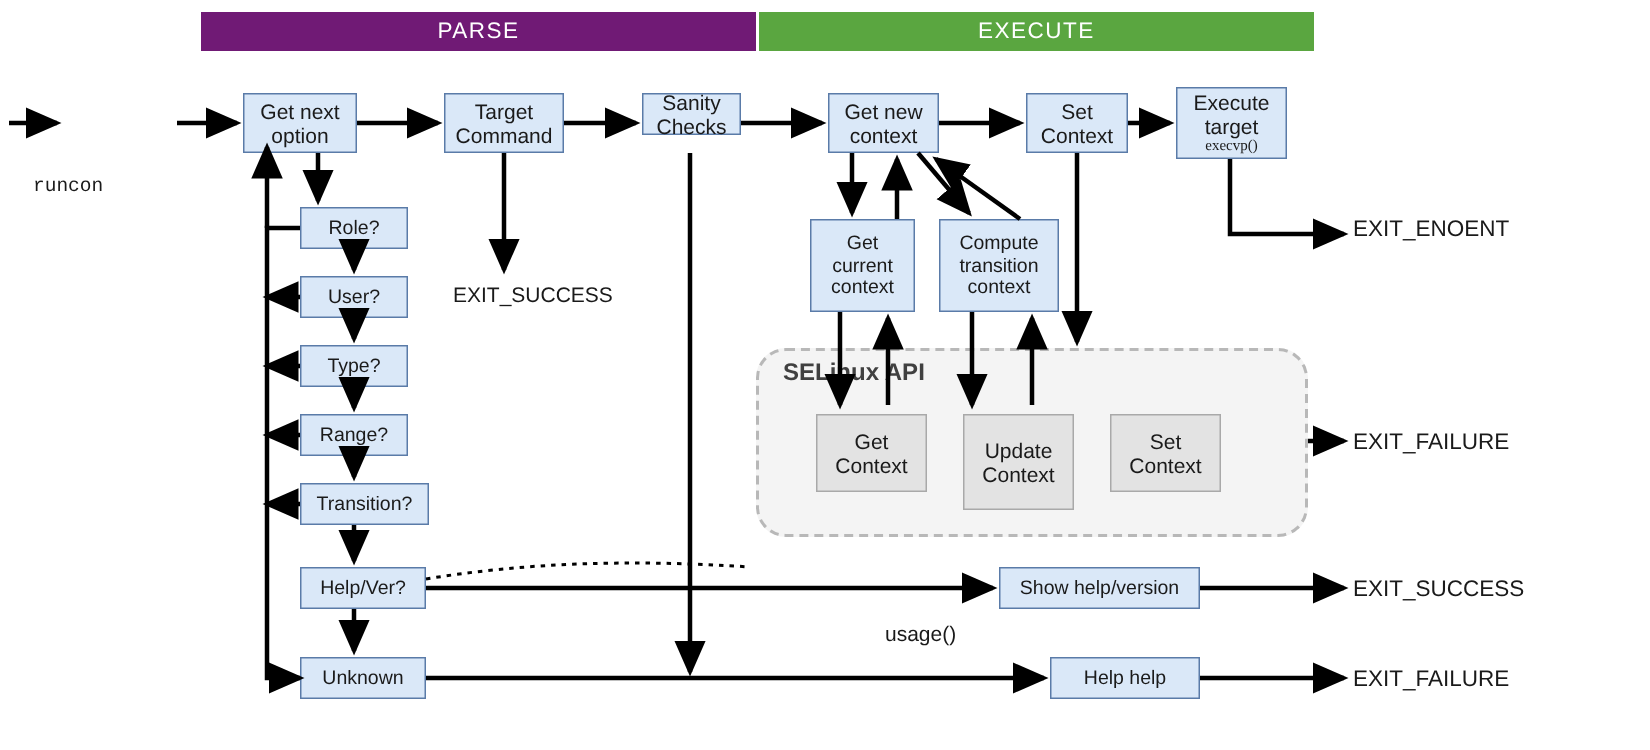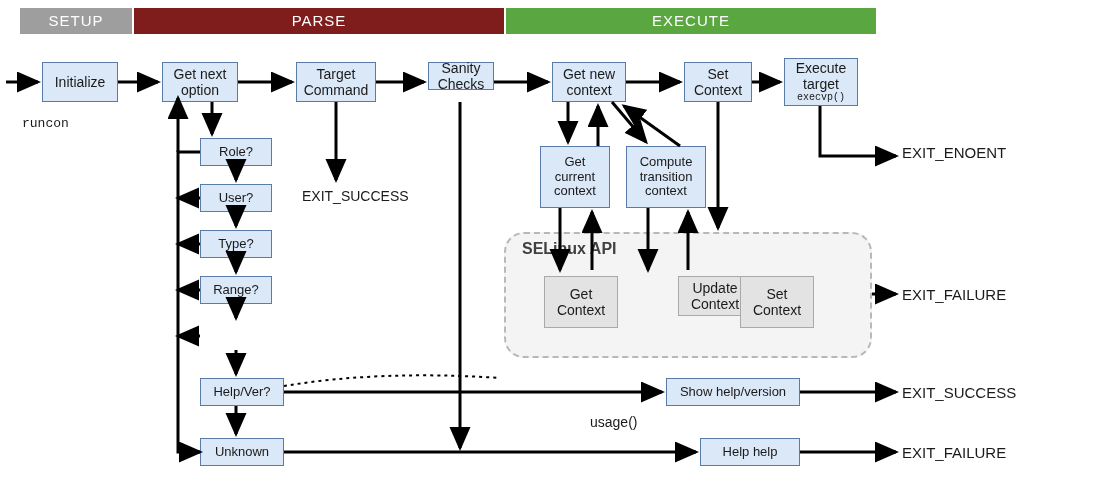--- a/index.html
+++ b/index.html
@@ -1,55 +1,51 @@
 <!DOCTYPE html>
 <html><head>
 <meta charset="utf-8">
 <style>
   html,body{margin:0;padding:0;font-family:"Segoe UI",Arial,sans-serif;font-size:14px;color:#1a1a1a;background:#fff}
   #stage{position:relative;width:1100px;height:500px}
   .phase{position:absolute;top:8px;height:26px;line-height:26px;text-align:center;color:#fff;font-size:15px;letter-spacing:1px}
   .phase.setup{background:#9e9e9e}
-  .phase.parse{background:#7f1d1d}
+  .phase.parse{background:#701a75}
   .phase.exec {background:#5aa640}
   .node{position:absolute;background:#dae8f8;border:1px solid #5a7ba8;text-align:center;display:flex;flex-direction:column;align-items:center;justify-content:center;font-size:14px;line-height:1.15;box-sizing:border-box;padding:2px 4px}
   .node.small{font-size:13px}
   .apiBox{position:absolute;border:2px dashed #b8b8b8;border-radius:20px;background:#f4f4f4;box-sizing:border-box}
   .apiTitle{position:absolute;font-weight:600;color:#404040;font-size:16px}
   .apiBtn{position:absolute;background:#e3e3e3;border:1px solid #a9a9a9;text-align:center;display:flex;align-items:center;justify-content:center;font-size:14px;line-height:1.15;box-sizing:border-box}
   .lbl{position:absolute;font-size:15px;white-space:nowrap}
   .mono{font-family:"Courier New",monospace}
   svg{position:absolute;left:0;top:0;width:1100px;height:500px;pointer-events:none}
-  .sub{font-family:Liberation Mono, monospace;font-size:10px}
+  .sub{font-family:Liberation Serif, serif;font-size:10px}
 </style>
 </head>
 <body>
 <div id="stage">
 
-<div class="phase setup" style="left:20px;width:112px">SETUP</div>
 <div class="phase parse" style="left:134px;width:370px">PARSE</div>
 <div class="phase exec" style="left:506px;width:370px">EXECUTE</div>
 
 <div class="lbl mono" style="left:22px;top:116px;font-size:13px">runcon</div>
 
 <div class="apiBox" style="left:504px;top:232px;width:368px;height:126px"></div>
 <div class="apiTitle" style="left:522px;top:240px">SELinux API</div>
 <div class="apiBtn" style="left:544px;top:276px;width:74px;height:52px">
       <span>Get<br>Context</span>
     </div>
-<div class="apiBtn" style="left:678px;top:276px;width:74px;height:40px">
+<div class="apiBtn" style="left:642px;top:276px;width:74px;height:64px">
       <span>Update<br>Context</span>
     </div>
 <div class="apiBtn" style="left:740px;top:276px;width:74px;height:52px">
       <span>Set<br>Context</span>
     </div>
 
-<div class="node" style="left:42px;top:62px;width:76px;height:40px">
-      <span>Initialize</span>
-    </div>
 <div class="node" style="left:162px;top:62px;width:76px;height:40px">
       <span>Get next<br>option</span>
     </div>
 <div class="node" style="left:296px;top:62px;width:80px;height:40px">
       <span>Target<br>Command</span>
     </div>
 <div class="node" style="left:428px;top:62px;width:66px;height:28px">
       <span>Sanity<br>Checks</span>
     </div>
 <div class="node" style="left:552px;top:62px;width:74px;height:40px">
@@ -67,20 +63,23 @@
       <span>Role?</span>
     </div>
 <div class="node small" style="left:200px;top:184px;width:72px;height:28px">
       <span>User?</span>
     </div>
 <div class="node small" style="left:200px;top:230px;width:72px;height:28px">
       <span>Type?</span>
     </div>
 <div class="node small" style="left:200px;top:276px;width:72px;height:28px">
       <span>Range?</span>
+    </div>
+<div class="node small" style="left:200px;top:322px;width:86px;height:28px">
+      <span>Transition?</span>
     </div>
 <div class="node small" style="left:200px;top:378px;width:84px;height:28px">
       <span>Help/Ver?</span>
     </div>
 <div class="node small" style="left:200px;top:438px;width:84px;height:28px">
       <span>Unknown</span>
     </div>
 
 <div class="node small" style="left:540px;top:146px;width:70px;height:62px">
       <span>Get<br>current<br>context</span>

